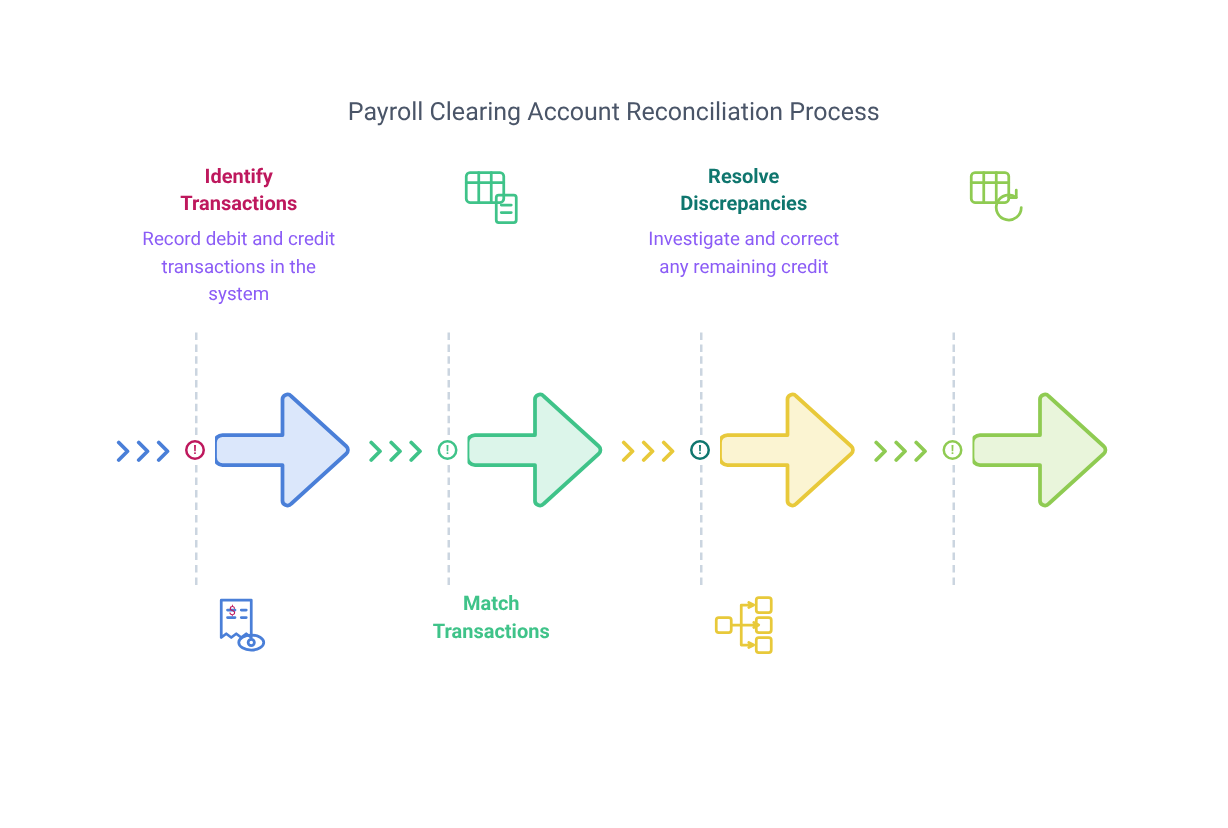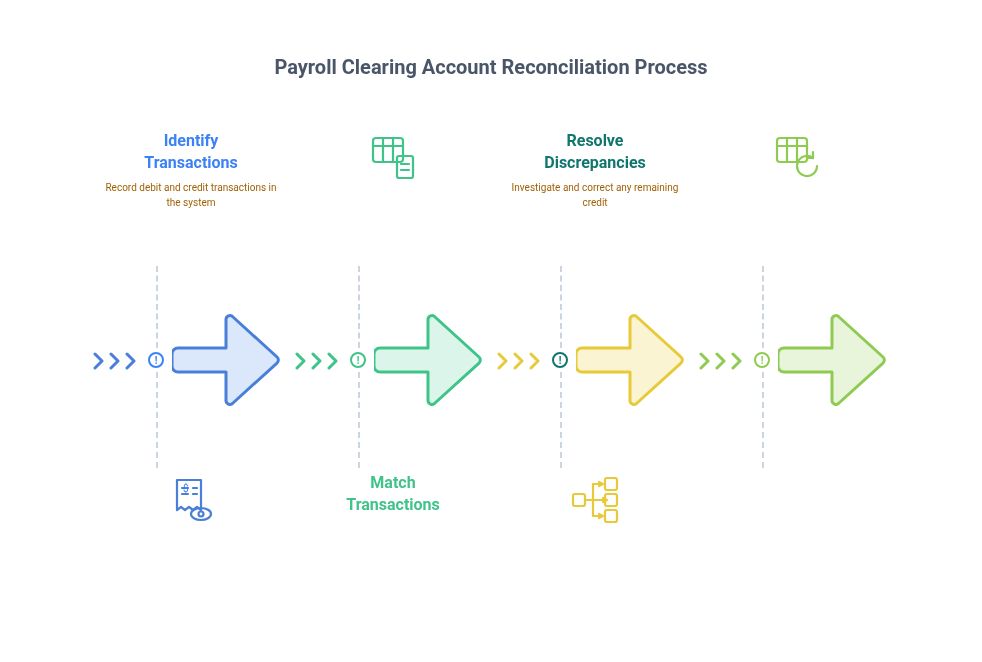--- a/index.html
+++ b/index.html
@@ -7,22 +7,22 @@
     font-family: -apple-system, BlinkMacSystemFont, "Segoe UI", Roboto, Arial, sans-serif;
     background: #ffffff;
     width: 982px;
     height: 662px;
     position: relative;
   }
   .title {
     text-align: center;
     font-size: 20px;
     color: #4a5568;
-    font-weight: 700;
-    margin-top: 55px;
+    font-weight: 400;
+    margin-top: 77px;
   }
   .flow {
     position: absolute;
     top: 130px;
     left: 90px;
     width: 810px;
     height: 480px;
     display: flex;
   }
   .step {
@@ -43,22 +43,22 @@
     width: 100%;
     text-align: center;
   }
   .step-title {
     font-size: 16px;
     font-weight: 700;
     line-height: 1.35;
     margin-bottom: 8px;
   }
   .step-desc {
-    font-size: 10px;
-    color: #a16207;
+    font-size: 15px;
+    color: #8b5cf6;
     line-height: 1.45;
     padding: 0 14px;
   }
   .icon-slot { margin-bottom: 6px; }
   .axis {
     position: absolute;
     top: 200px;
     left: 0;
     width: 100%;
     height: 60px;
@@ -88,21 +88,21 @@
     display: flex;
     gap: 2px;
   }
   .chevs svg { display:block; }
   .big-arrow {
     position: absolute;
     left: 82px;
     top: -18px;
   }
   
-  .c-blue   { color: #3b82f6; }
+  .c-blue   { color: #be185d; }
   .c-green  { color: #3fc389; }
   .c-yellow { color: #0f766e; }
   .c-lime   { color: #8fcb52; }
 
   .blue-stroke   { stroke:#4a7fd8; }
   .green-stroke  { stroke:#3fc389; }
   .yellow-stroke { stroke:#e8c93a; }
   .lime-stroke   { stroke:#8fcb52; }
 
   .blue-fill   { fill:#dbe7fb; }

